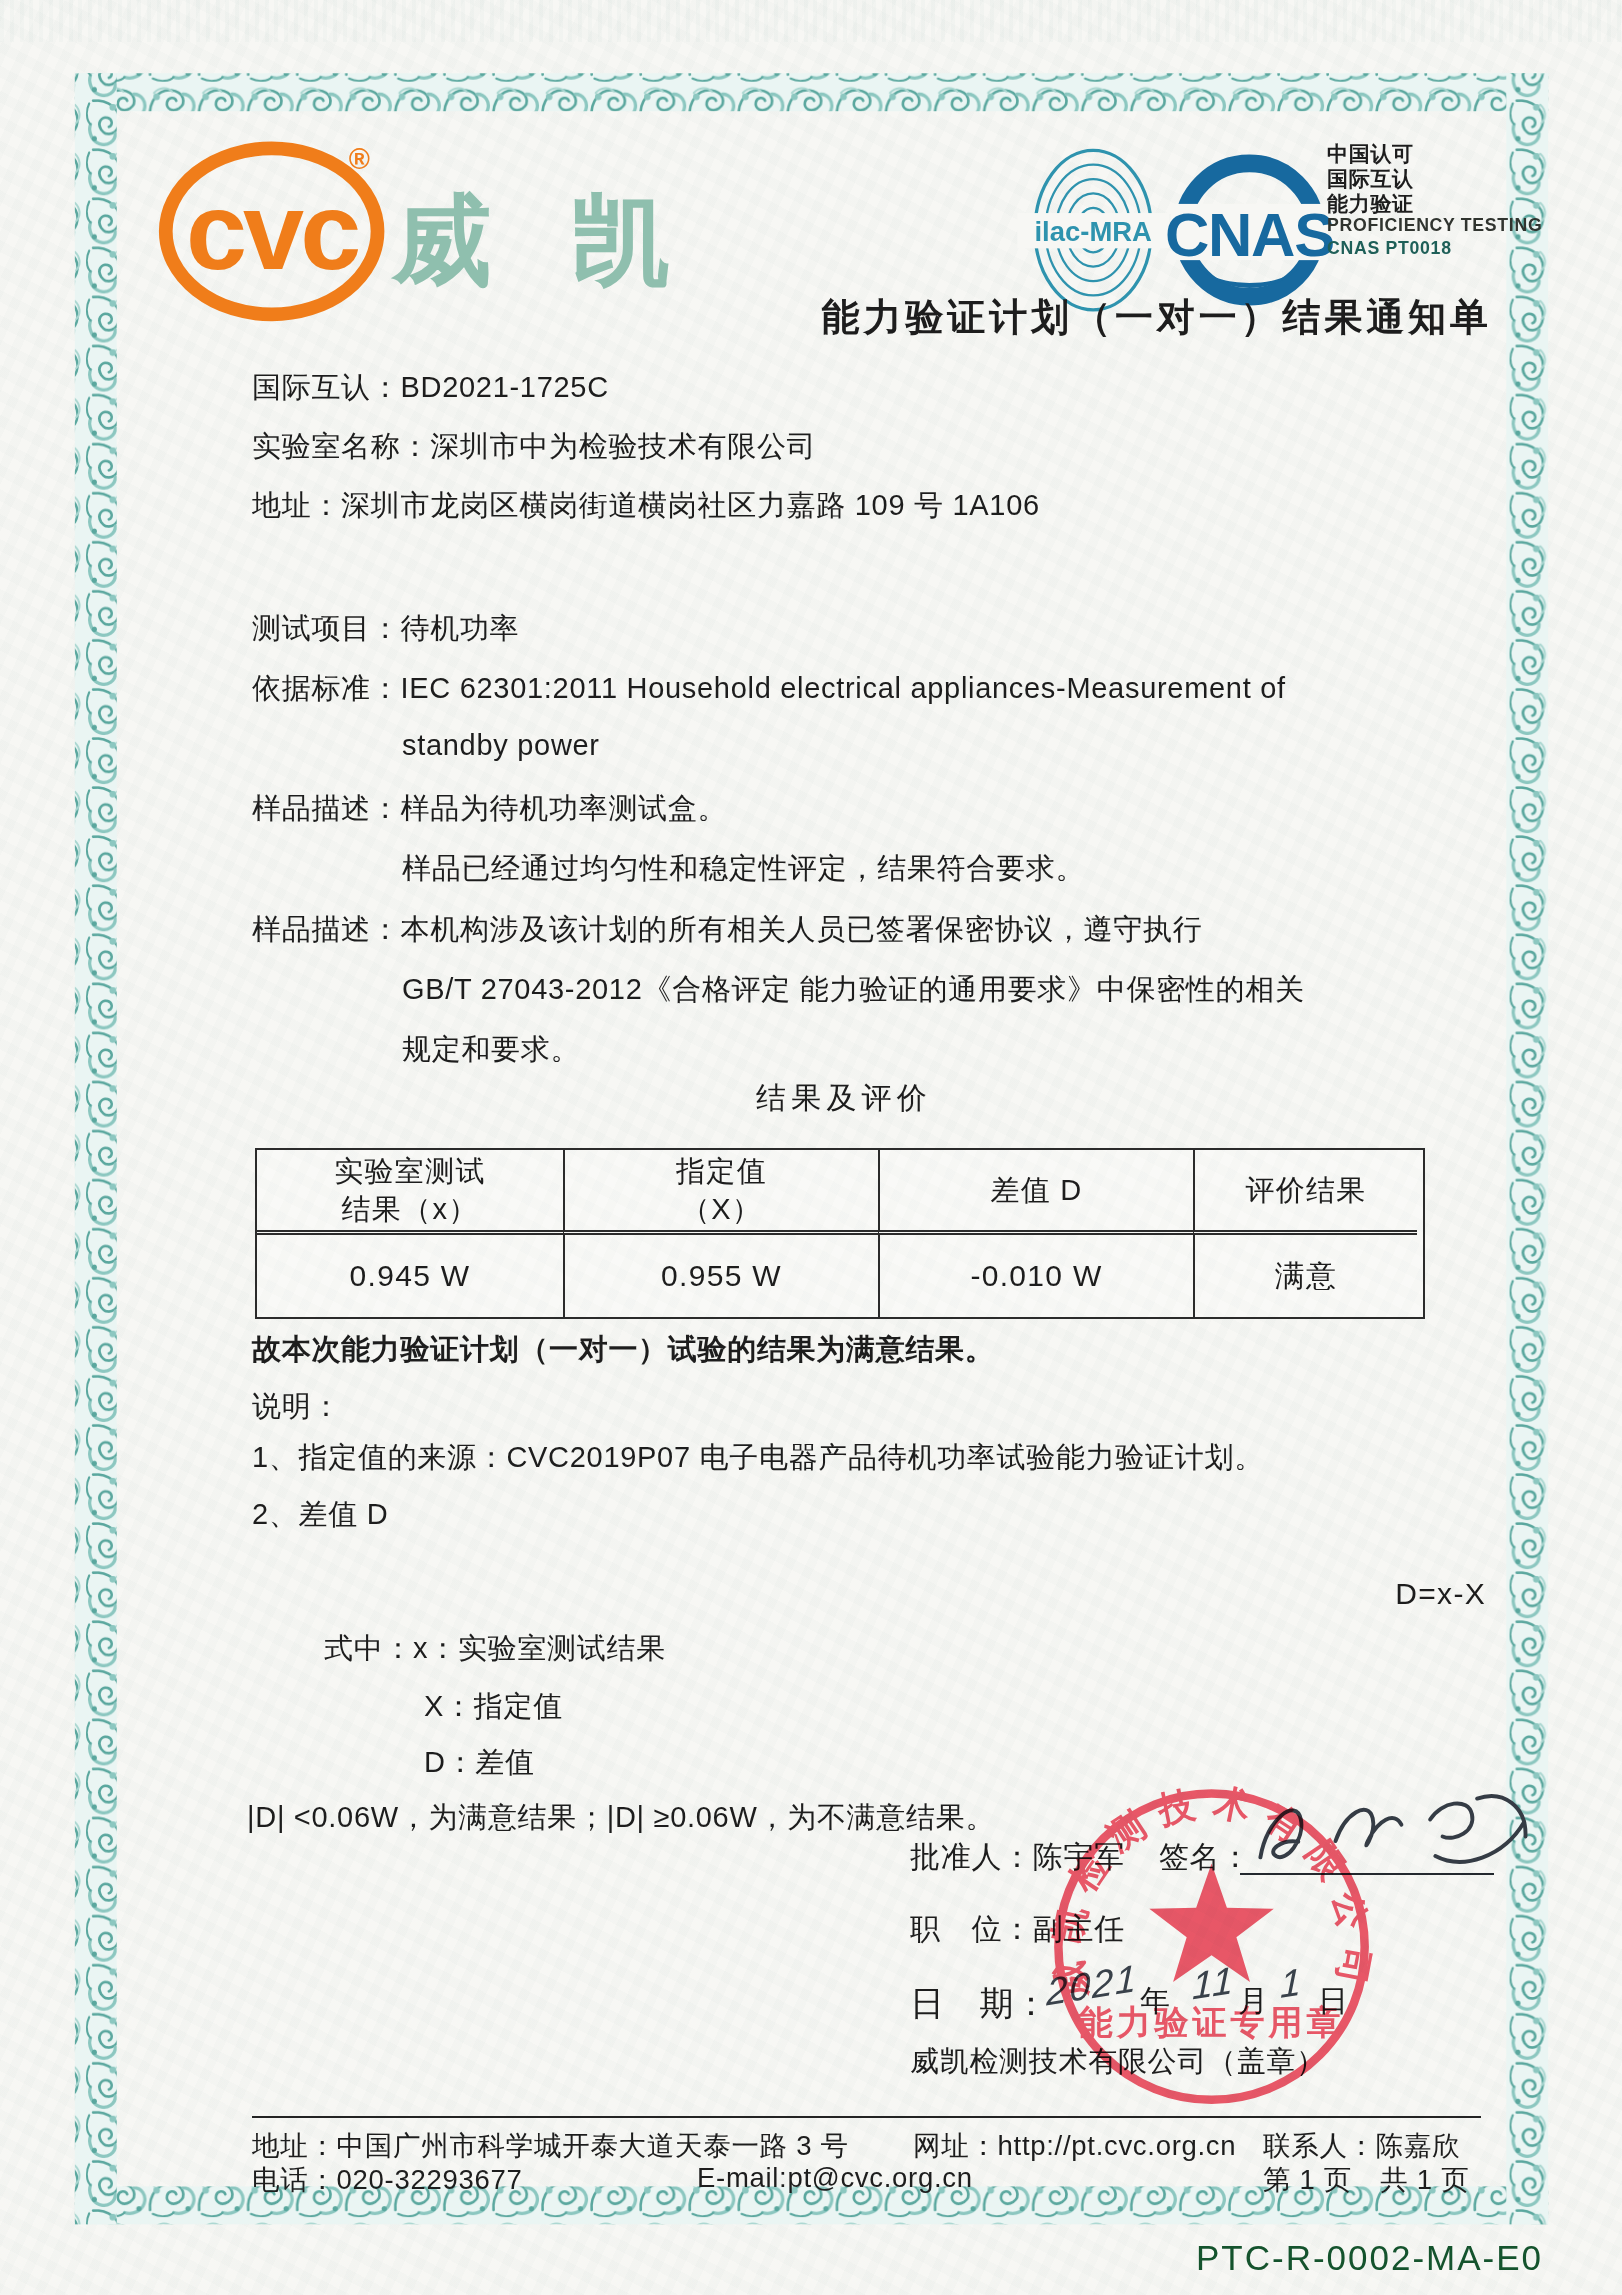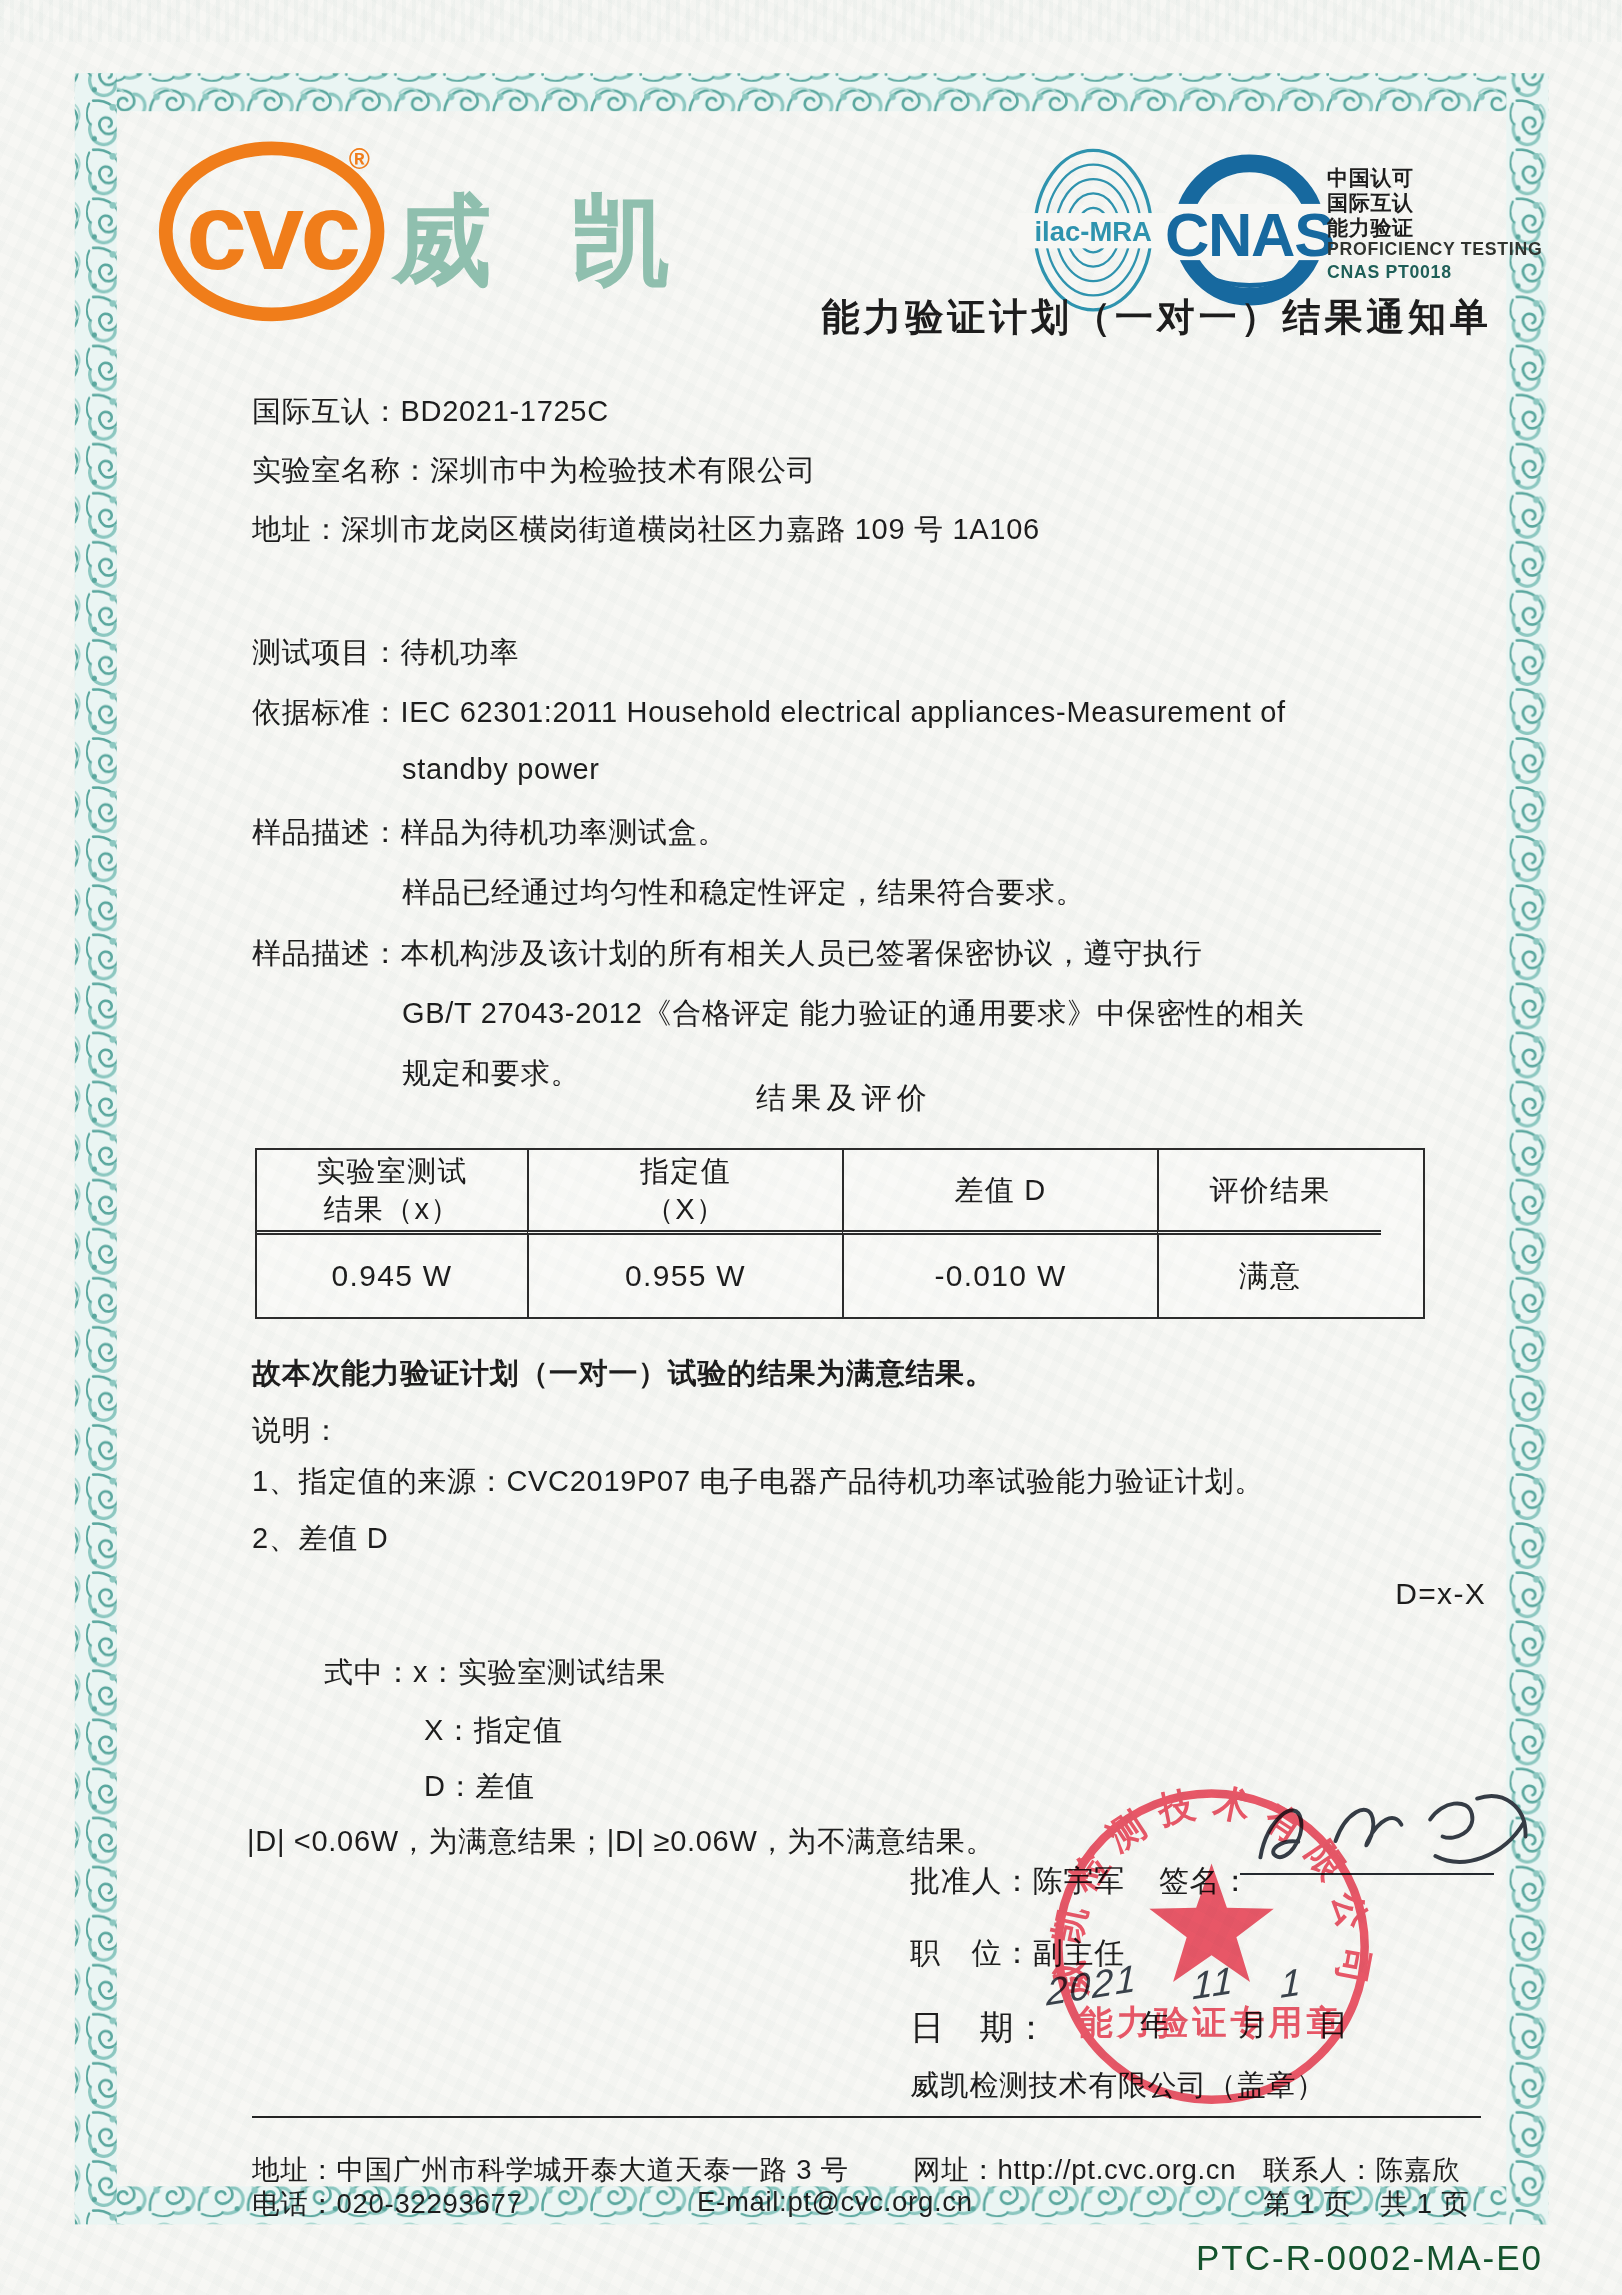--- a/index.html
+++ b/index.html
@@ -11,40 +11,40 @@
     position:absolute;inset:0;pointer-events:none;
     background:
       repeating-linear-gradient(115deg, rgba(178,196,192,0.05) 0 9.2px, rgba(255,255,255,0) 9.2px 19.6px),
       repeating-linear-gradient(28deg, rgba(178,196,192,0.05) 0 10.5px, rgba(255,255,255,0) 10.5px 22px);
   }
   .scanband{
     position:absolute;left:0;top:0;width:1623px;height:42px;pointer-events:none;opacity:.5;
     background:repeating-linear-gradient(90deg, rgba(140,180,174,0.10) 0 3.9px, rgba(255,255,255,0) 3.9px 9.8px);
   }
   svg{position:absolute;left:0;top:0;}
-  .line{position:absolute;white-space:nowrap;font-size:29px;letter-spacing:0.7px;margin-top:24px;}
+  .line{position:absolute;white-space:nowrap;font-size:29px;letter-spacing:0.7px;}
   .b{font-weight:bold;}
   .title{
     position:absolute;left:196px;top:292px;width:1296px;text-align:right;
     font-size:38px;font-weight:bold;letter-spacing:3.9px;
   }
   .sec-head{position:absolute;left:196px;top:1078px;width:1296px;text-align:center;font-size:30px;letter-spacing:5.2px;}
   .formula{position:absolute;left:118px;top:1577px;width:1368px;text-align:right;font-size:30px;letter-spacing:1.3px;}
   
   .tbl{position:absolute;left:255px;top:1148px;width:1166px;border:2px solid #2b2b2b;background:rgba(255,255,255,0.25);}
   .trow{display:flex;}
   .tcell{
     box-sizing:border-box;border-left:2px solid #2b2b2b;
     display:flex;flex-direction:column;justify-content:center;align-items:center;
     text-align:center;font-size:29px;line-height:38px;letter-spacing:1.3px;
   }
   .tcell:first-child{border-left:none;}
   .thead .tcell{height:85px;border-bottom:5.2px double #2b2b2b;}
   .tdata .tcell{height:82px;font-size:30px;}
-  .w1{width:270px;}.w2{width:315px;}.w3{width:315px;}.w4{width:224px;}
+  .w1{width:306px;}.w2{width:315px;}.w3{width:315px;}.w4{width:224px;}
   .hw{
     position:absolute;font-size:38px;font-style:italic;color:#39414a;
     transform:rotate(-9deg) skewX(-10deg);letter-spacing:2px;
   }
   .sigline{position:absolute;left:1240px;top:1840px;width:254px;height:33px;border-bottom:2px solid #23282e;}
   .rule{position:absolute;left:252px;top:2116px;width:1229px;height:0;border-top:2px solid #242424;}
   .foot{font-size:27.5px;letter-spacing:0.7px;}
   .ptc{position:absolute;left:1196px;top:2238px;font-size:35px;letter-spacing:2px;color:#14532d;}
   .stamp-wrap{mix-blend-mode:multiply;opacity:.88;}
 </style>

